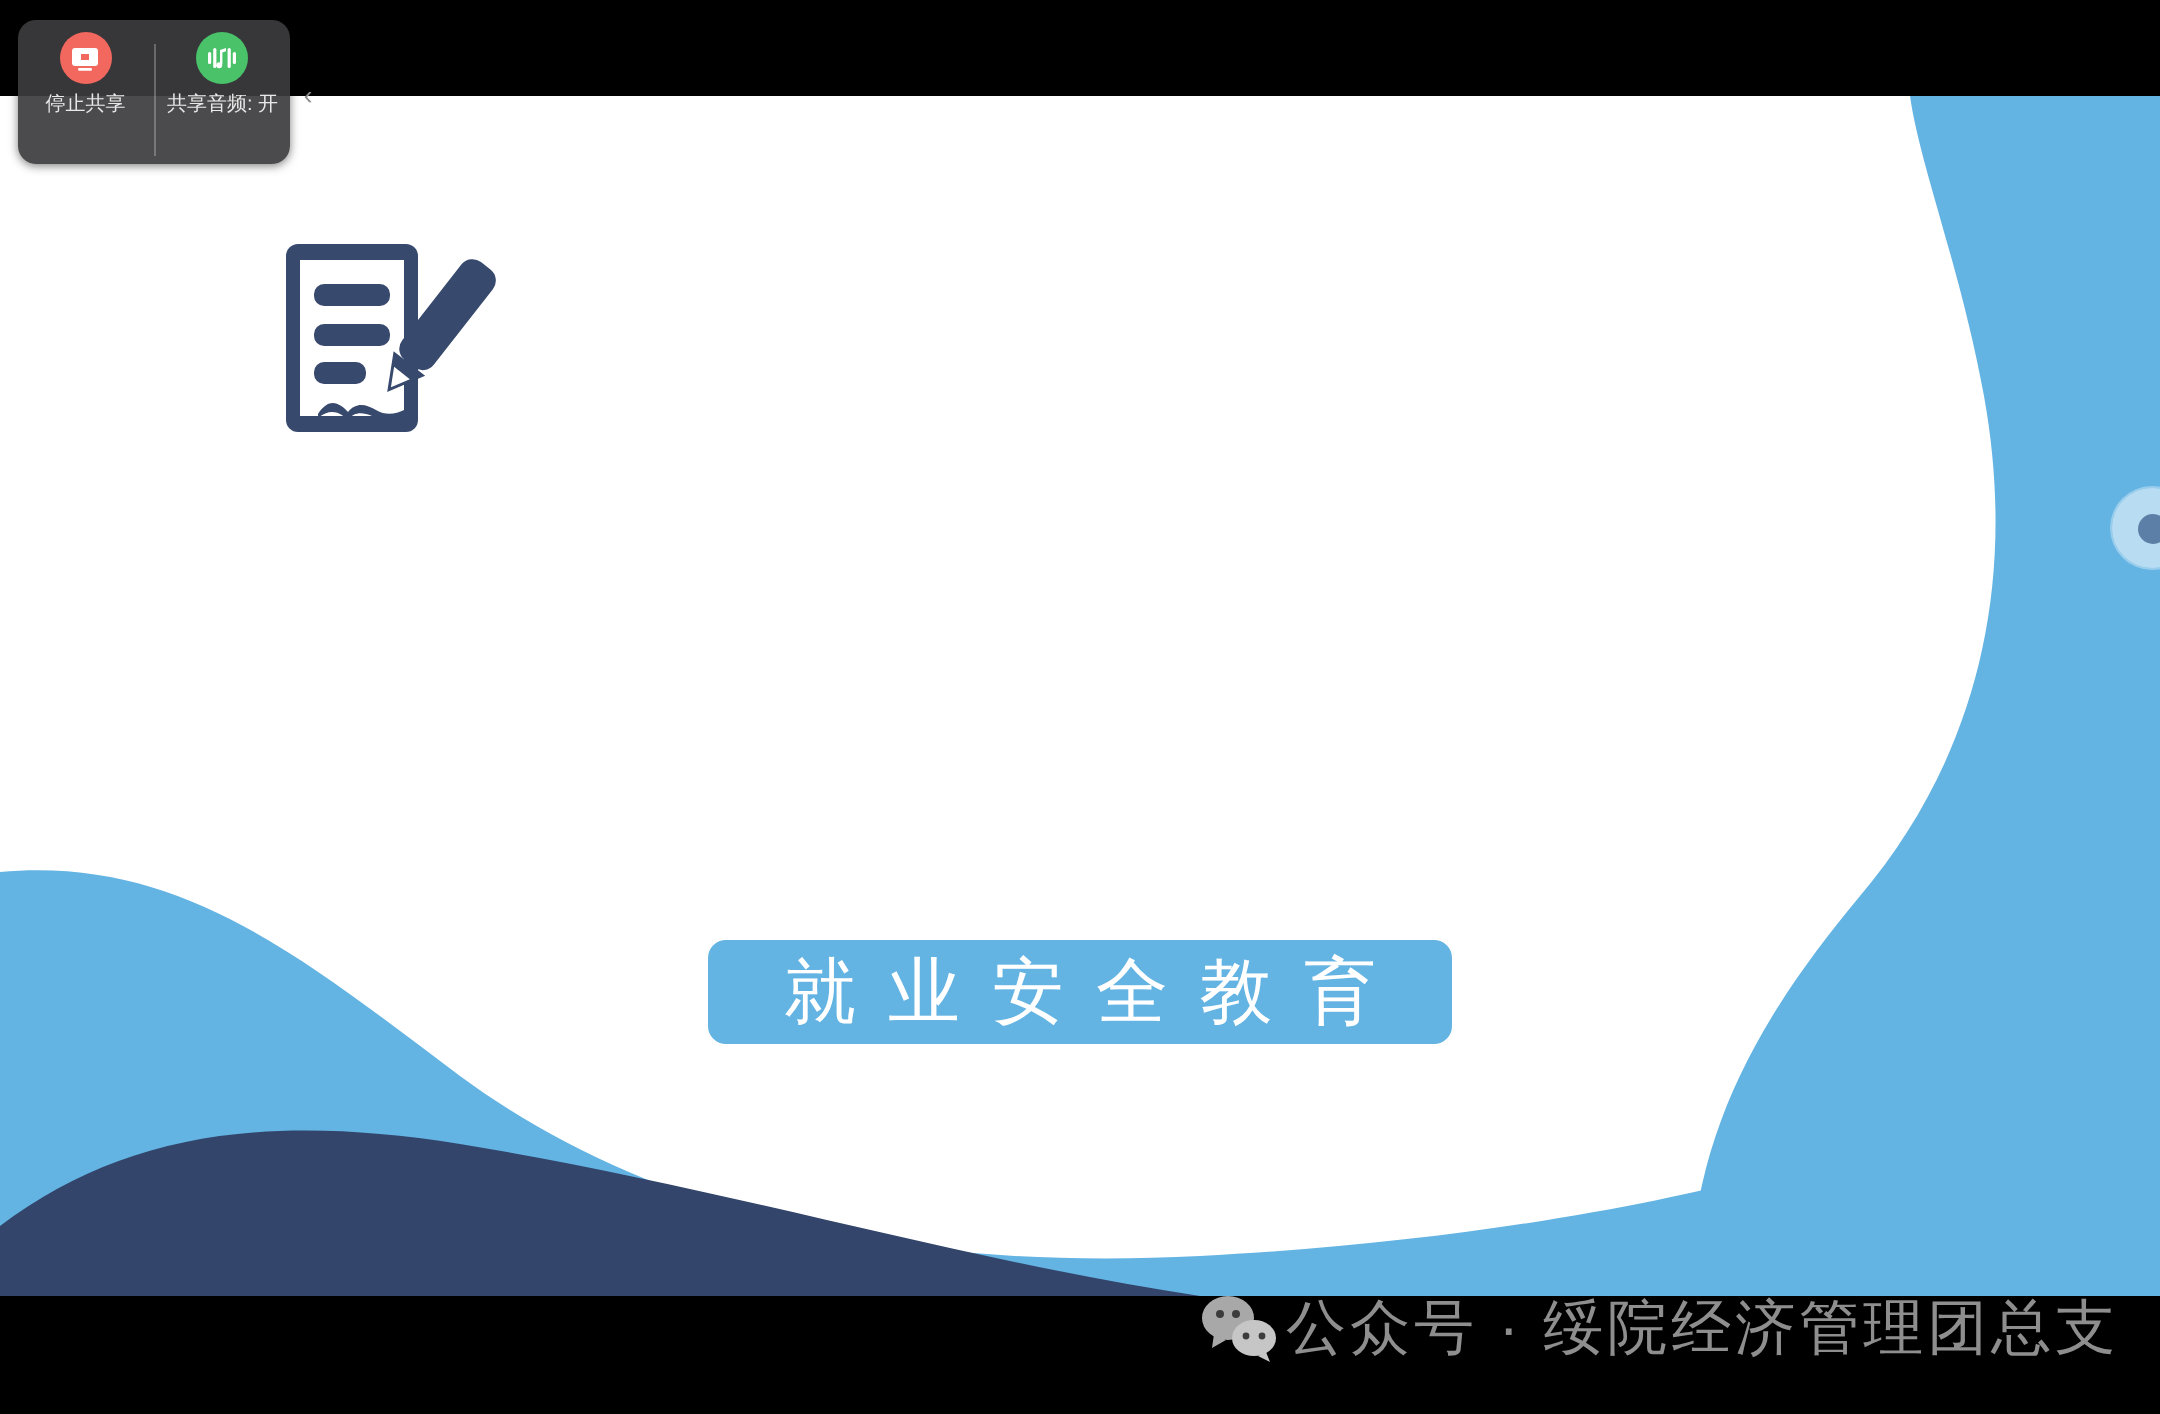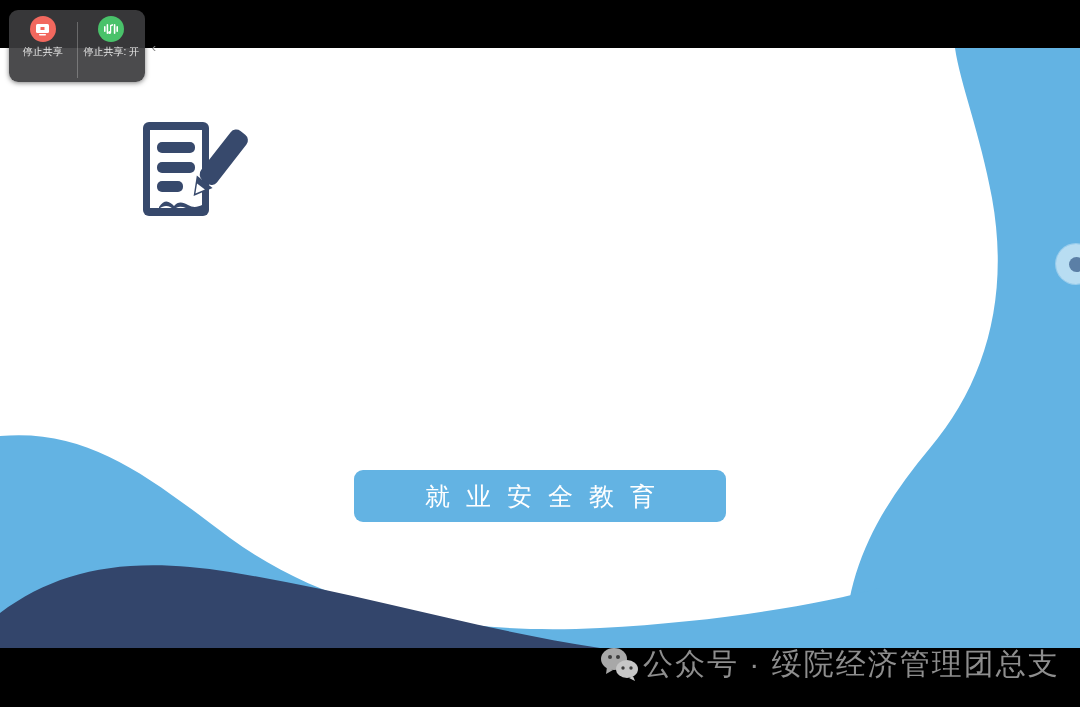--- a/index.html
+++ b/index.html
@@ -79,21 +79,21 @@
     width: 372px;
     height: 52px;
     background: #63b3e3;
     border-radius: 9px;
     display: flex;
     align-items: center;
     justify-content: center;
   }
   #subtitle-text {
     color: #ffffff;
-    font-size: 25px;
+    font-size: 36px;
     letter-spacing: 16px;
     text-indent: 16px;
     font-family: "Liberation Sans", "DejaVu Sans", sans-serif;
     white-space: nowrap;
   }
 
   
   #edge-circle {
     position: absolute;
     right: -16px;
@@ -280,20 +280,20 @@
         <span class="tb-circle audio">
           <svg width="16" height="14" viewBox="0 0 16 14" aria-hidden="true">
             <rect x="1" y="4" width="1.6" height="6" rx="0.8" fill="#ffffff"></rect>
             <rect x="3.6" y="2" width="1.6" height="10" rx="0.8" fill="#ffffff"></rect>
             <rect x="10.8" y="2" width="1.6" height="10" rx="0.8" fill="#ffffff"></rect>
             <rect x="13.4" y="4" width="1.6" height="6" rx="0.8" fill="#ffffff"></rect>
             <path d="M7,11 L7,3 L10,2 L10,3.6 L8.2,4.2 L8.2,10 Z" fill="#ffffff"></path>
             <circle cx="6.6" cy="10.6" r="1.5" fill="#ffffff"></circle>
           </svg>
         </span>
-        <span class="tb-label">停止共享: 开</span>
+        <span class="tb-label">共享音频: 开</span>
       </div>
     </div>
 
     <div id="toolbar-collapse">‹</div>
   </div>
 
 </div>
 
 </body></html>

